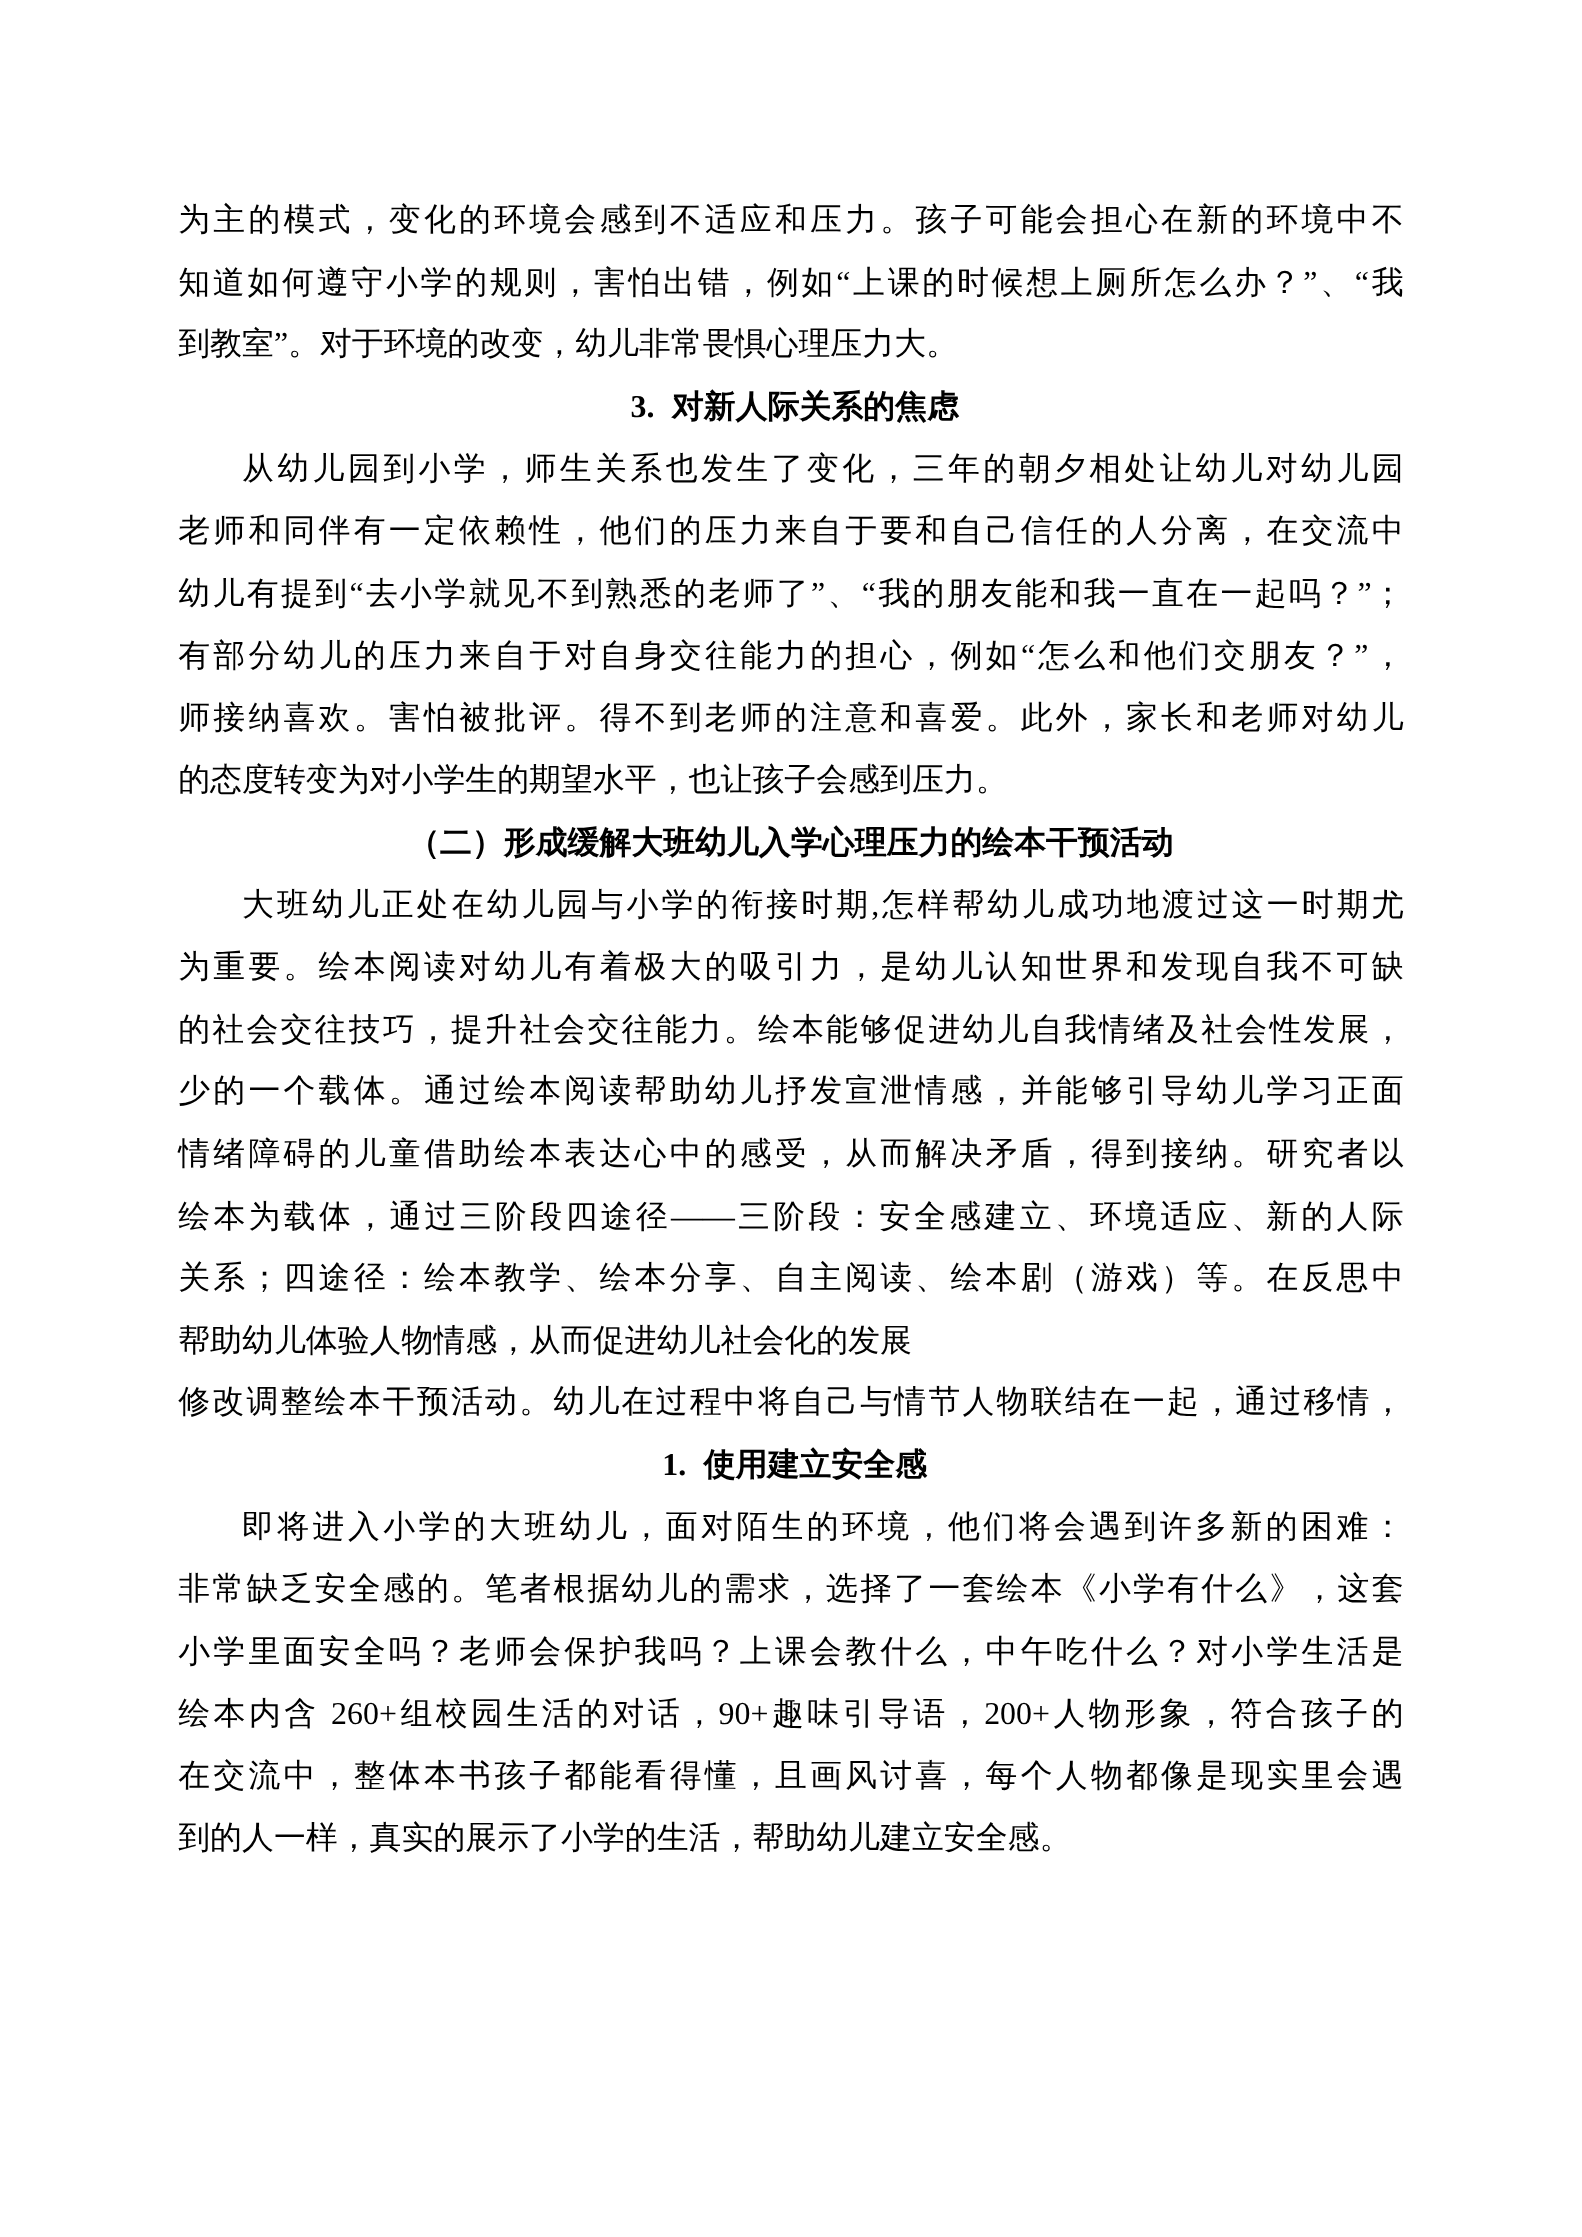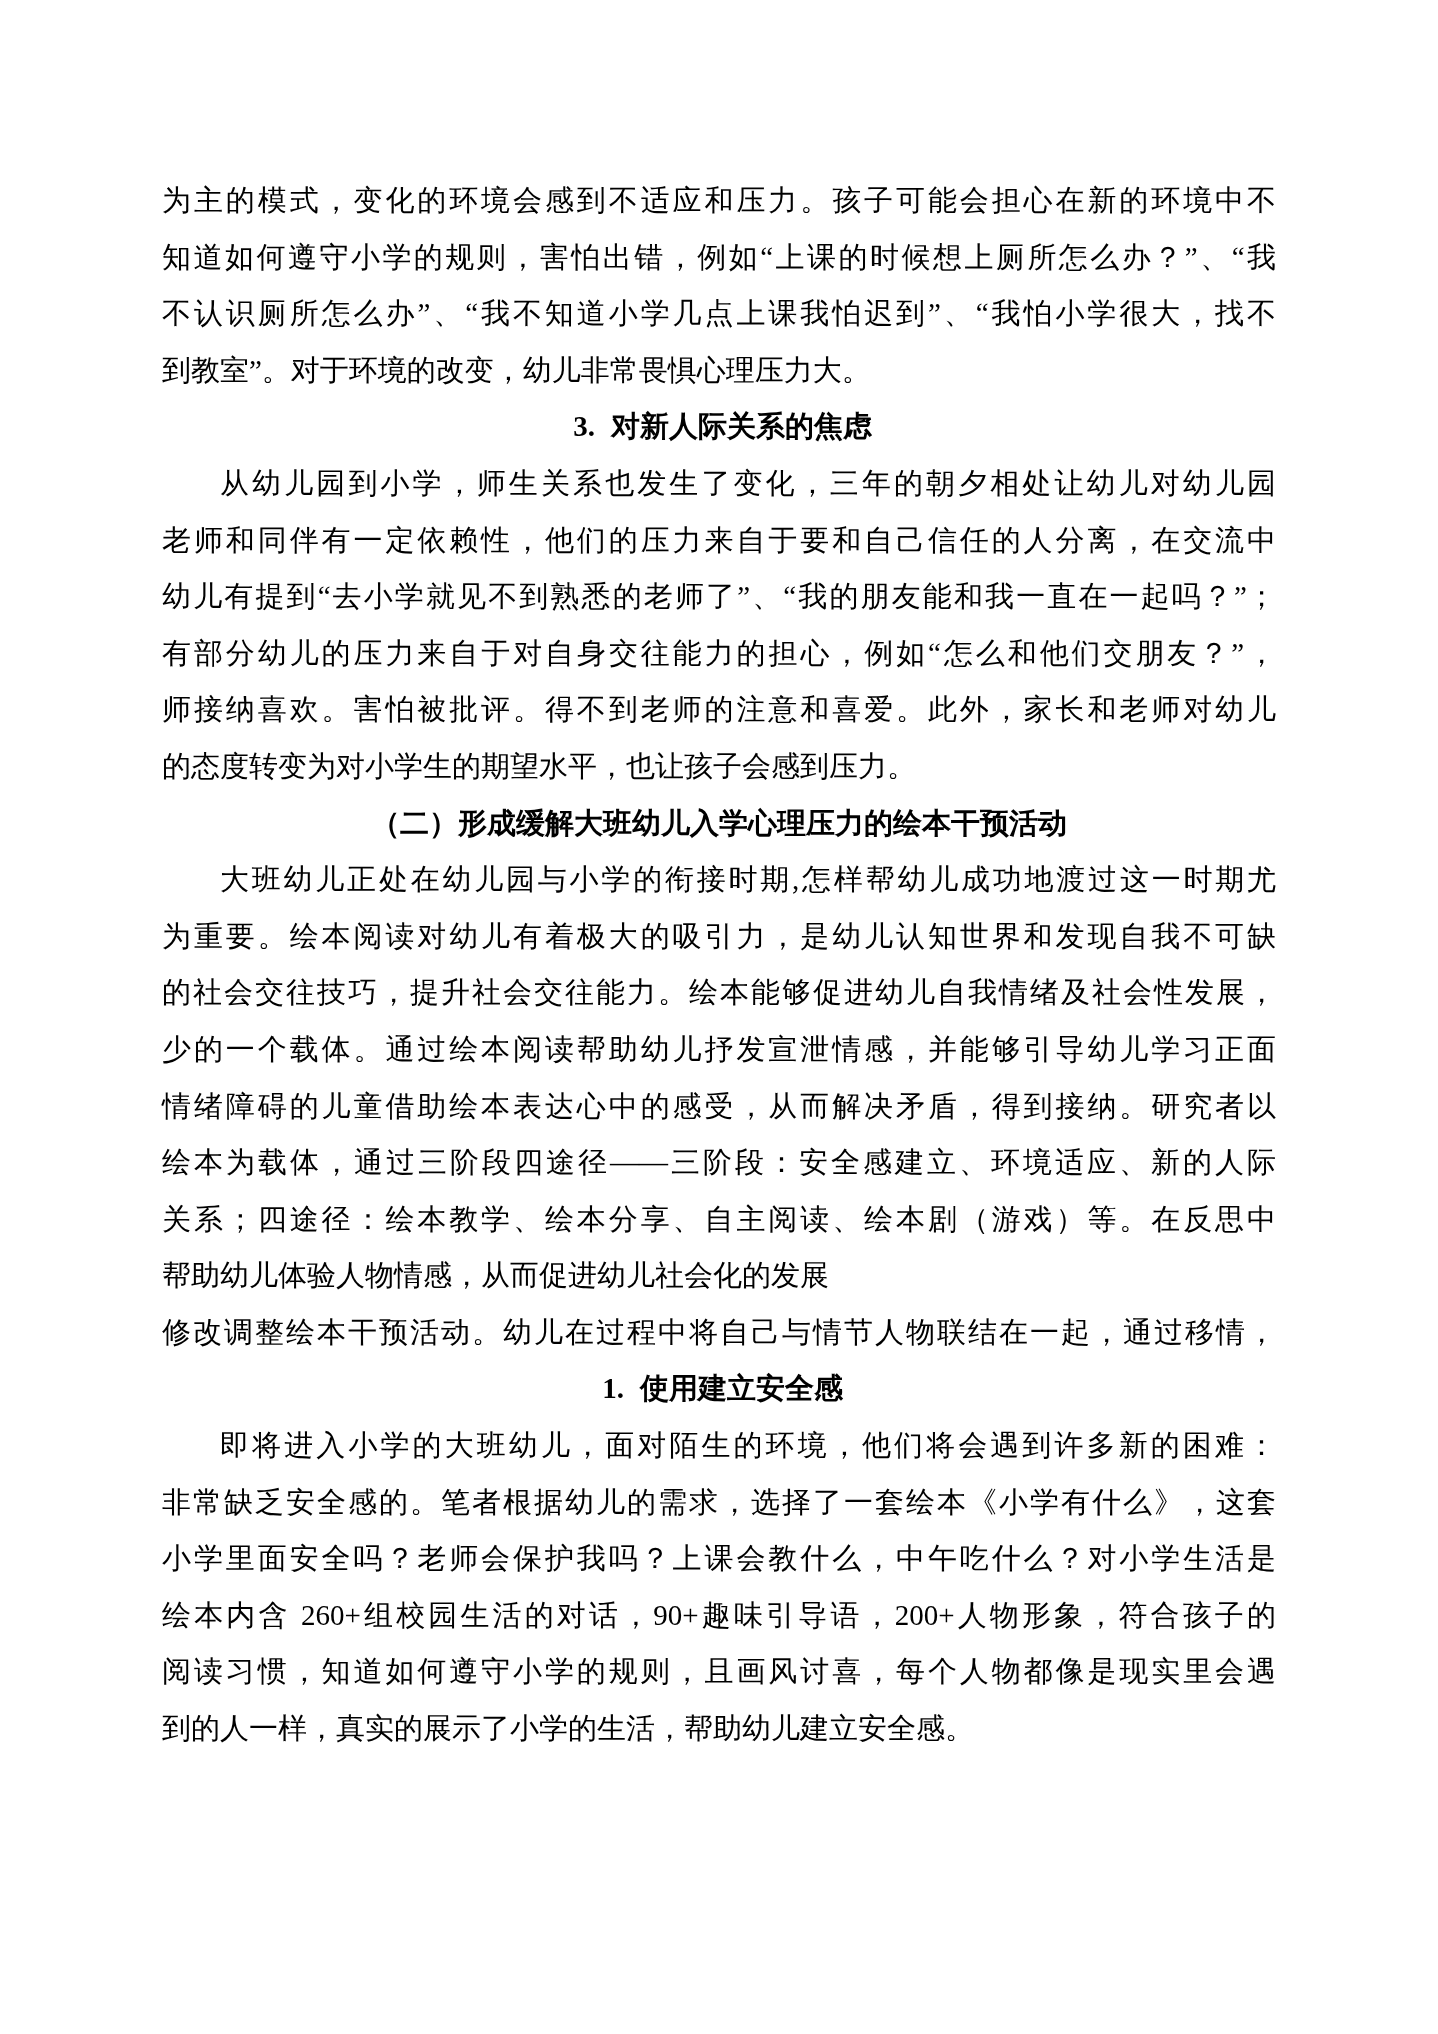--- a/index.html
+++ b/index.html
@@ -48,21 +48,20 @@
     margin-right: 16px;
   }
 </style>
 </head>
 <body>
 
 <div class="page">
   <div class="text-block">
       <div class="line">为主的模式，变化的环境会感到不适应和压力。孩子可能会担心在新的环境中不</div>
       <div class="line">知道如何遵守小学的规则，害怕出错，例如“上课的时候想上厕所怎么办？”、“我</div>
-      <div class="line">不认识厕所怎么办”、“我不知道小学几点上课我怕迟到”、“我怕小学很大，找不</div>
       <div class="line par-last">到教室”。对于环境的改变，幼儿非常畏惧心理压力大。</div>
       <div class="heading numbered"><span class="h-num">3.</span><span>对新人际关系的焦虑</span></div>
       <div class="line first-indent">从幼儿园到小学，师生关系也发生了变化，三年的朝夕相处让幼儿对幼儿园</div>
       <div class="line">老师和同伴有一定依赖性，他们的压力来自于要和自己信任的人分离，在交流中</div>
       <div class="line">幼儿有提到“去小学就见不到熟悉的老师了”、“我的朋友能和我一直在一起吗？”；</div>
       <div class="line">有部分幼儿的压力来自于对自身交往能力的担心，例如“怎么和他们交朋友？”，</div>
       <div class="line">师接纳喜欢。害怕被批评。得不到老师的注意和喜爱。此外，家长和老师对幼儿</div>
       <div class="line par-last">的态度转变为对小学生的期望水平，也让孩子会感到压力。</div>
       <div class="heading"><span>（二）形成缓解大班幼儿入学心理压力的绘本干预活动</span></div>
       <div class="line first-indent">大班幼儿正处在幼儿园与小学的衔接时期,怎样帮幼儿成功地渡过这一时期尤</div>
@@ -72,16 +71,16 @@
       <div class="line">情绪障碍的儿童借助绘本表达心中的感受，从而解决矛盾，得到接纳。研究者以</div>
       <div class="line">绘本为载体，通过三阶段四途径——三阶段：安全感建立、环境适应、新的人际</div>
       <div class="line">关系；四途径：绘本教学、绘本分享、自主阅读、绘本剧（游戏）等。在反思中</div>
       <div class="line par-last">帮助幼儿体验人物情感，从而促进幼儿社会化的发展</div>
       <div class="line">修改调整绘本干预活动。幼儿在过程中将自己与情节人物联结在一起，通过移情，</div>
       <div class="heading numbered"><span class="h-num">1.</span><span>使用建立安全感</span></div>
       <div class="line first-indent">即将进入小学的大班幼儿，面对陌生的环境，他们将会遇到许多新的困难：</div>
       <div class="line">非常缺乏安全感的。笔者根据幼儿的需求，选择了一套绘本《小学有什么》，这套</div>
       <div class="line">小学里面安全吗？老师会保护我吗？上课会教什么，中午吃什么？对小学生活是</div>
       <div class="line">绘本内含 260+组校园生活的对话，90+趣味引导语，200+人物形象，符合孩子的</div>
-      <div class="line">阅读习惯，知道如何遵守小学的规则，且画风讨喜，每个人物都像是现实里会遇</div>
+      <div class="line">在交流中，整体本书孩子都能看得懂，且画风讨喜，每个人物都像是现实里会遇</div>
       <div class="line par-last">到的人一样，真实的展示了小学的生活，帮助幼儿建立安全感。</div>
     </div>
 </div>
 
 </body></html>

